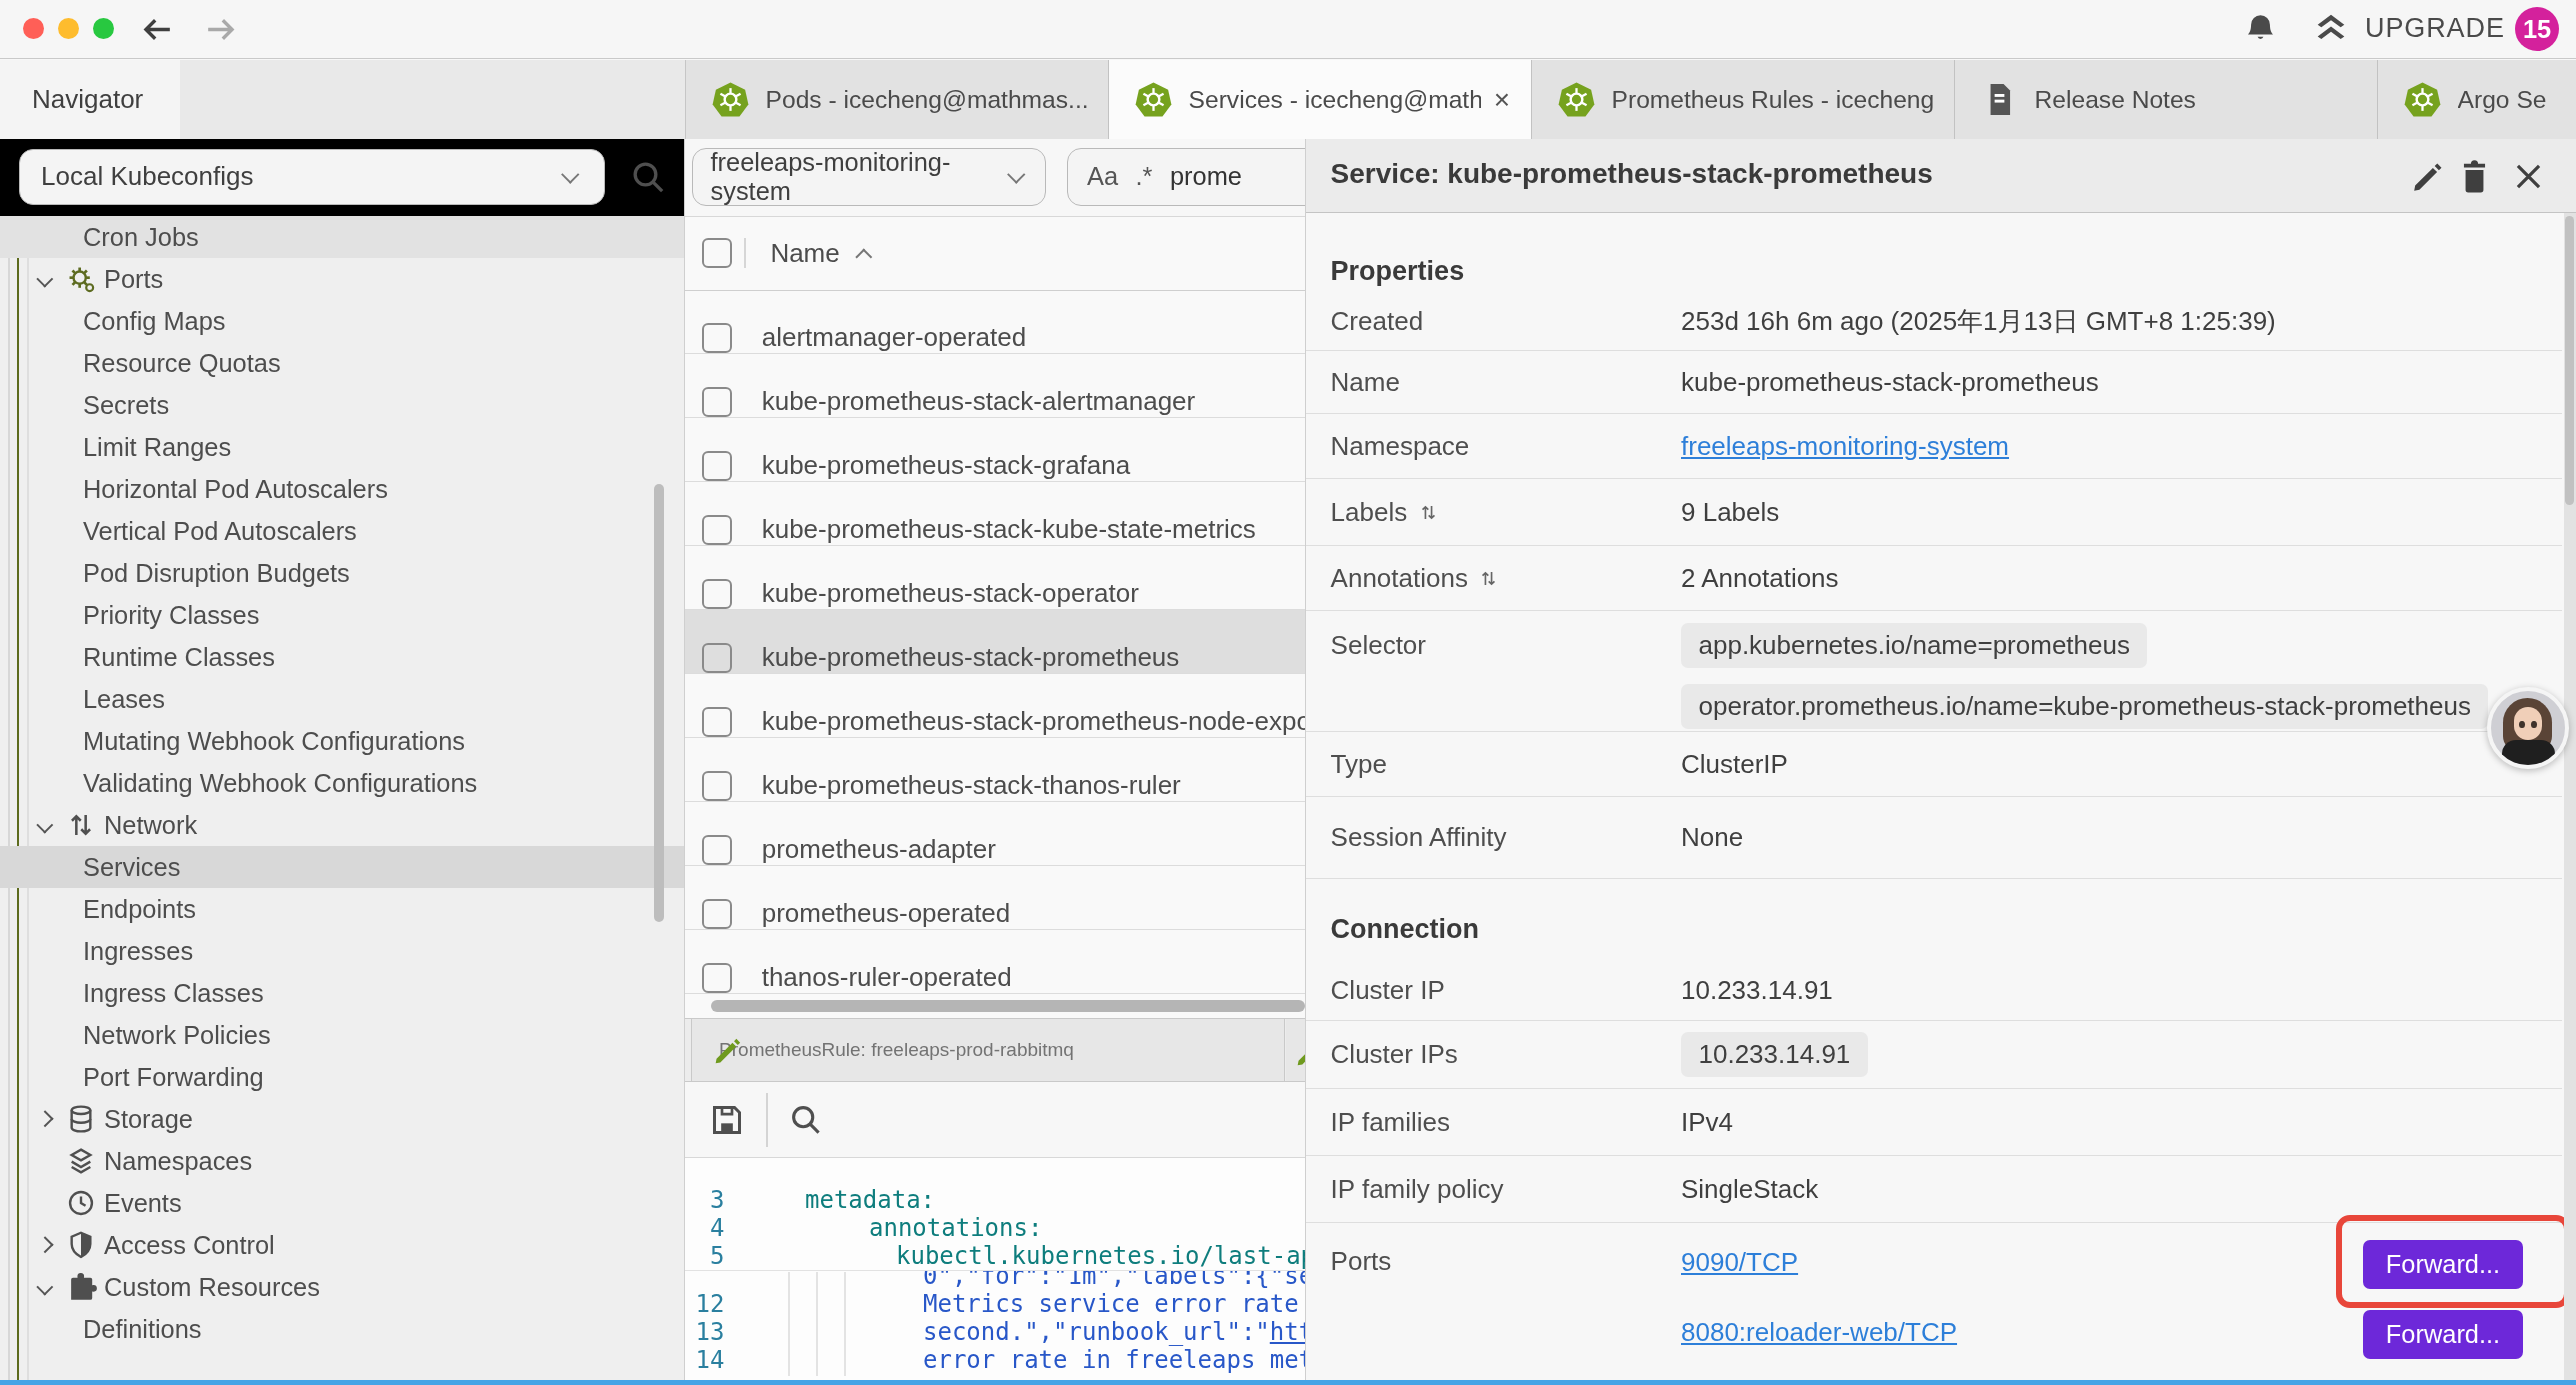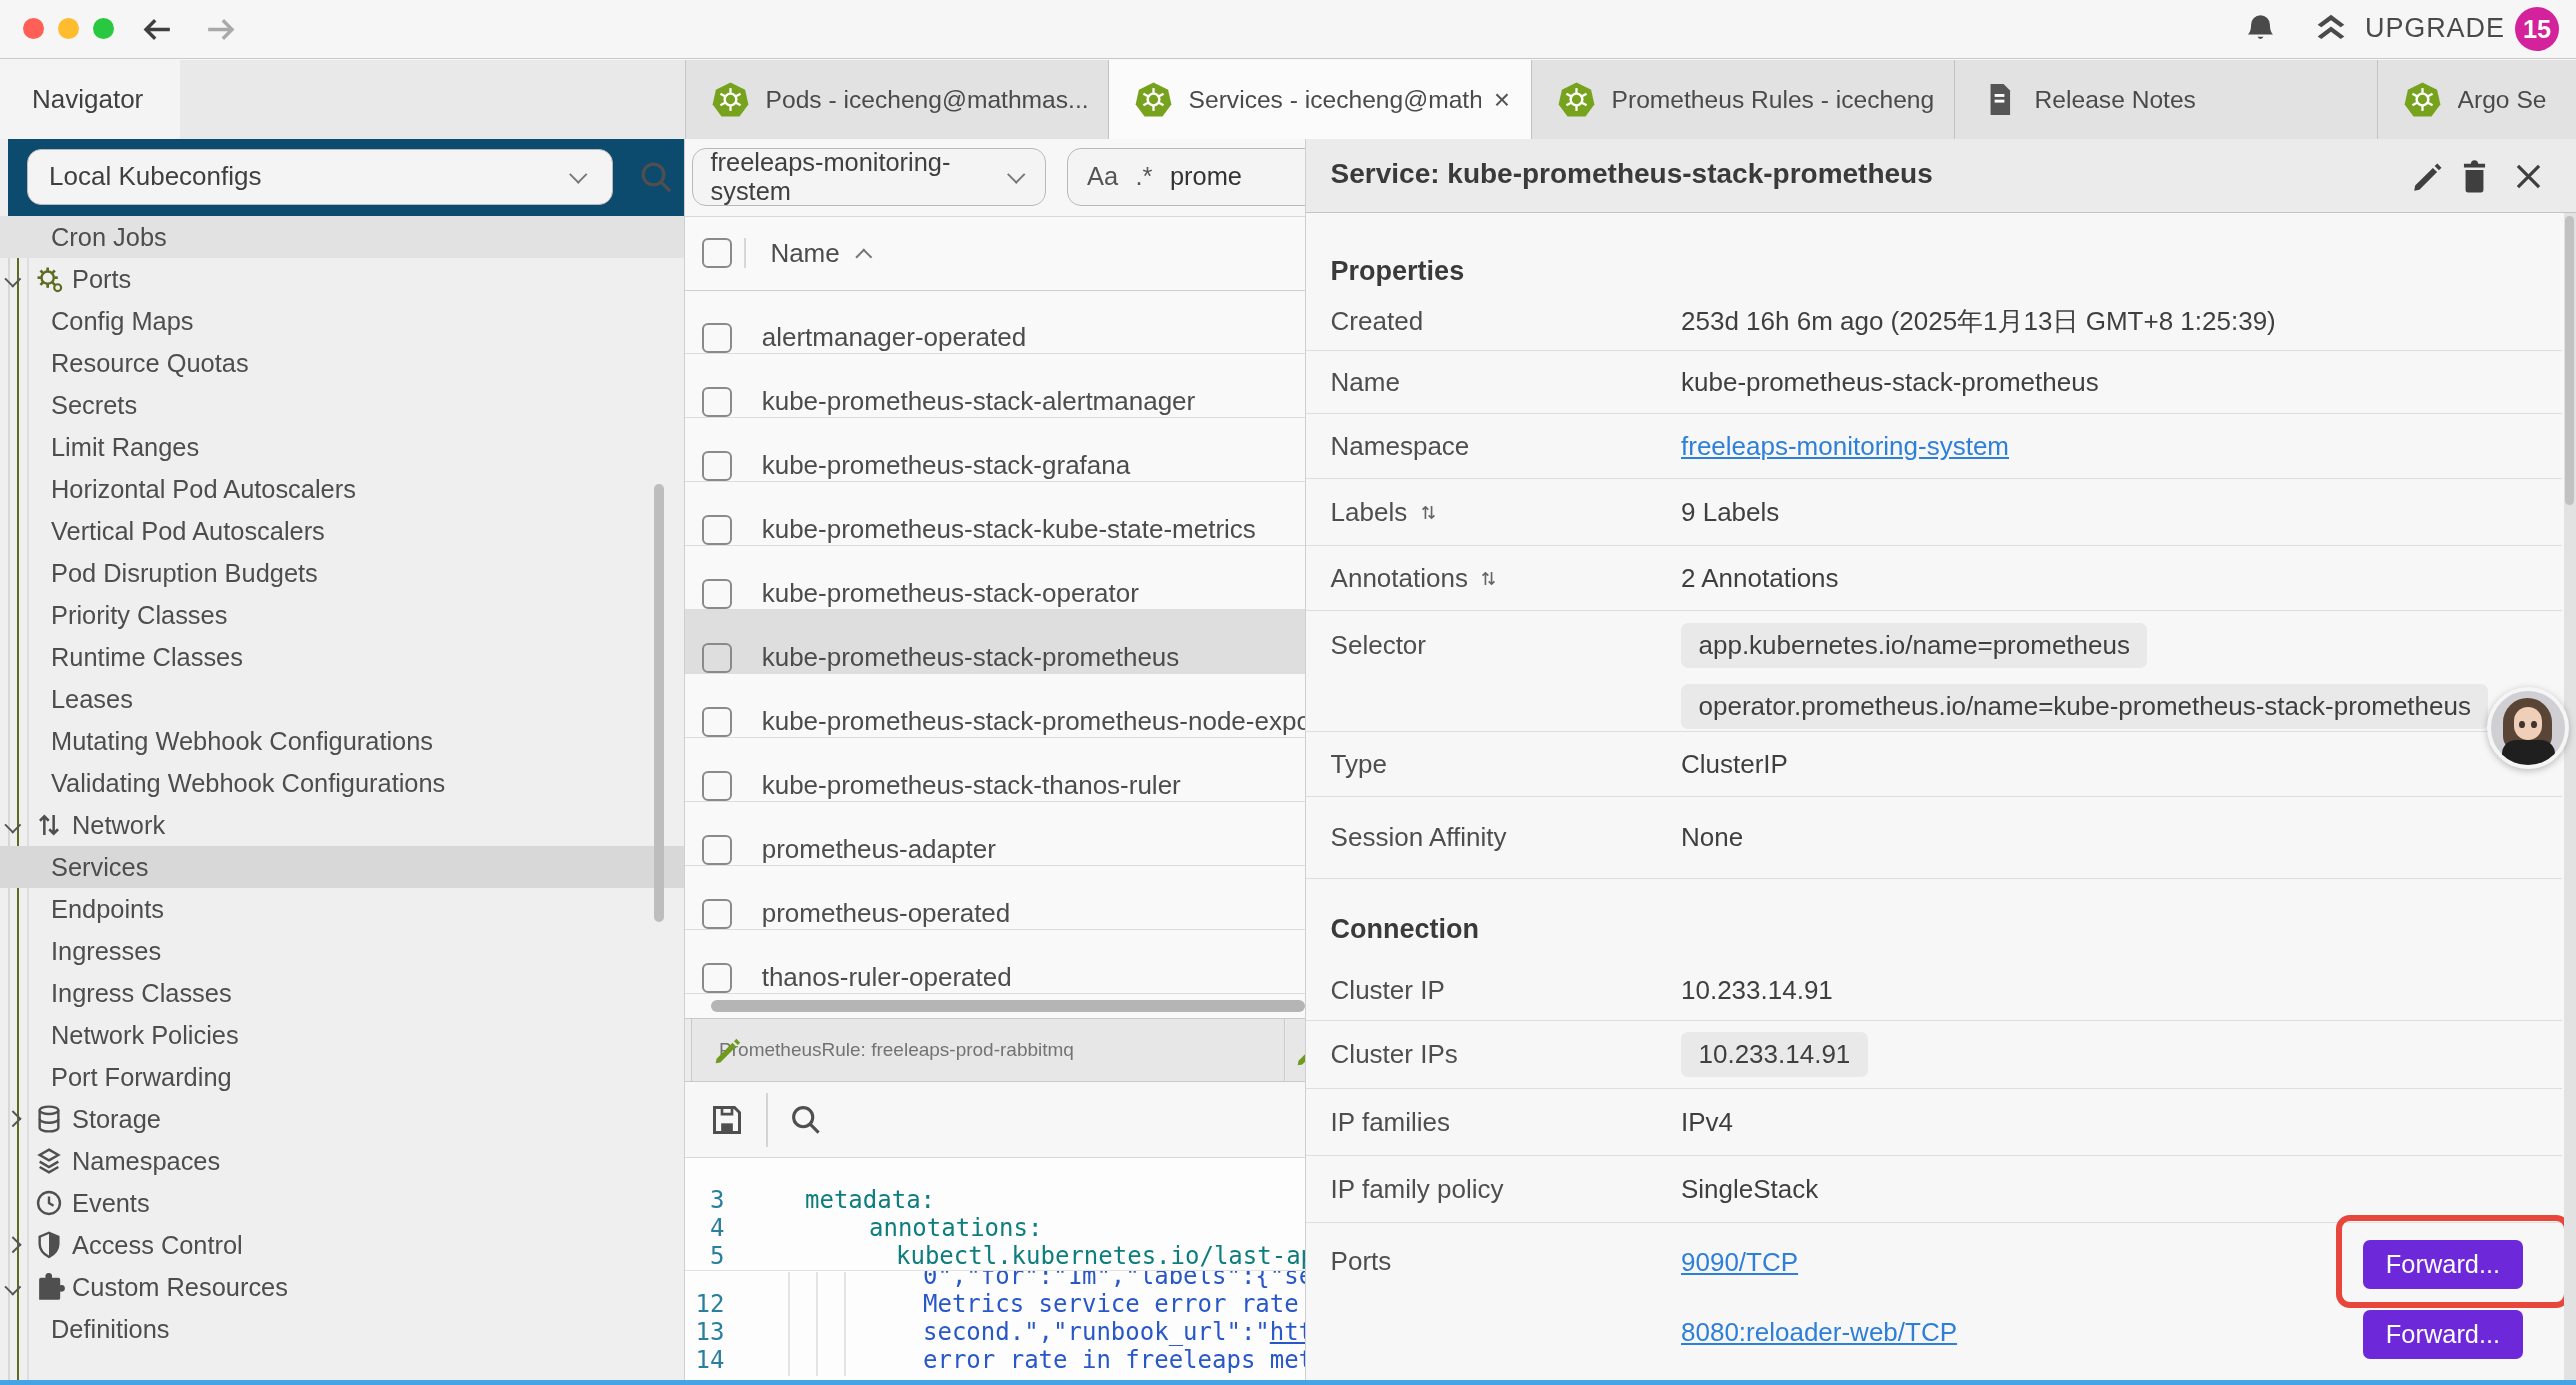--- a/index.html
+++ b/index.html
@@ -35,34 +35,34 @@
        font-size:24.6px;color:#4a4a4a;white-space:nowrap;overflow:hidden;}
   .tab .ticon{width:39px;height:39px;flex:0 0 auto;margin-right:16px;color:#76a21e;}
   .tab .ticon.dark{color:#555;}
   .tab.active{background:#fbfbfb;}
   .tab-label{overflow:hidden;text-overflow:clip;flex:1 1 auto;}
   .tab-close{flex:0 0 auto;margin-left:12.3px;font-size:28px;color:#555;}
 
   
   .sidebar{position:absolute;left:0;top:139px;width:685px;height:1247px;background:#efefef;
            border-right:0.9px solid #cfcfcf;box-sizing:border-box;overflow:hidden;}
-  .kubebar{position:absolute;left:0;top:0;width:100%;height:77px;background:#0c4a6e;
-           border-bottom:0.9px solid #d8d8d8;margin-left:8px;}
+  .kubebar{position:absolute;left:0;top:0;width:100%;height:77px;background:#000000;
+           border-bottom:0.9px solid #d8d8d8;}
   .kubeselect{position:absolute;left:19px;top:9.6px;width:586px;height:56px;border:1.8px solid #b9b9b9;
               border-radius:14px;background:#f4f4f4;display:flex;align-items:center;
               padding:0 21px;box-sizing:border-box;font-size:26px;color:#3f3f3f;}
   .kubeselect .chev-down{margin-left:auto;}
   .side-search{position:absolute;left:628px;top:17.5px;width:40px;height:40px;color:#4f4f4f;}
   .tree{position:absolute;left:0;top:77px;width:685px;bottom:0;}
   .guide{position:absolute;top:0;bottom:0;width:1.8px;background:#d7d7d7;}
   .guide.g1{left:8px;}
   .guide.g2{left:27px;background:#dedede;}
   .guide.olive{left:16.7px;width:2.6px;background:#5d6b1e;}
   .tree-row{position:relative;display:flex;align-items:center;height:42px;
-            box-sizing:border-box;font-size:25.4px;color:#4d4d4d;}
+            padding-left:32px;box-sizing:border-box;font-size:25.4px;color:#4d4d4d;}
   .tree-row.hover{background:#e2e2e2;}
   .tree-row.selected{background:#d8d8d8;}
   .chev{width:26px;height:26px;margin-right:7px;position:relative;flex:0 0 auto;}
   .chev::before{content:"";position:absolute;left:7px;top:7px;width:9.6px;height:9.6px;
                 border-right:2.6px solid #555;border-bottom:2.6px solid #555;}
   .chev.right::before{transform:rotate(-45deg);}
   .chev.down::before{transform:rotate(45deg);}
   .chev.none{visibility:hidden;}
   .titem{width:32px;height:32px;margin-right:7px;flex:0 0 auto;color:#4f4f4f;}
   .titem.oliveic{color:#5d6b21;}

